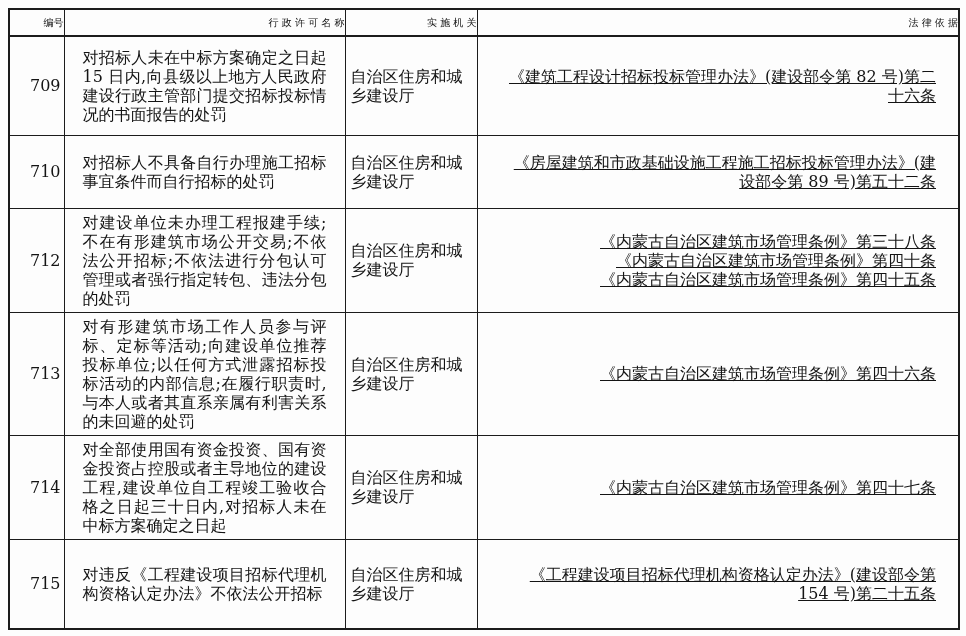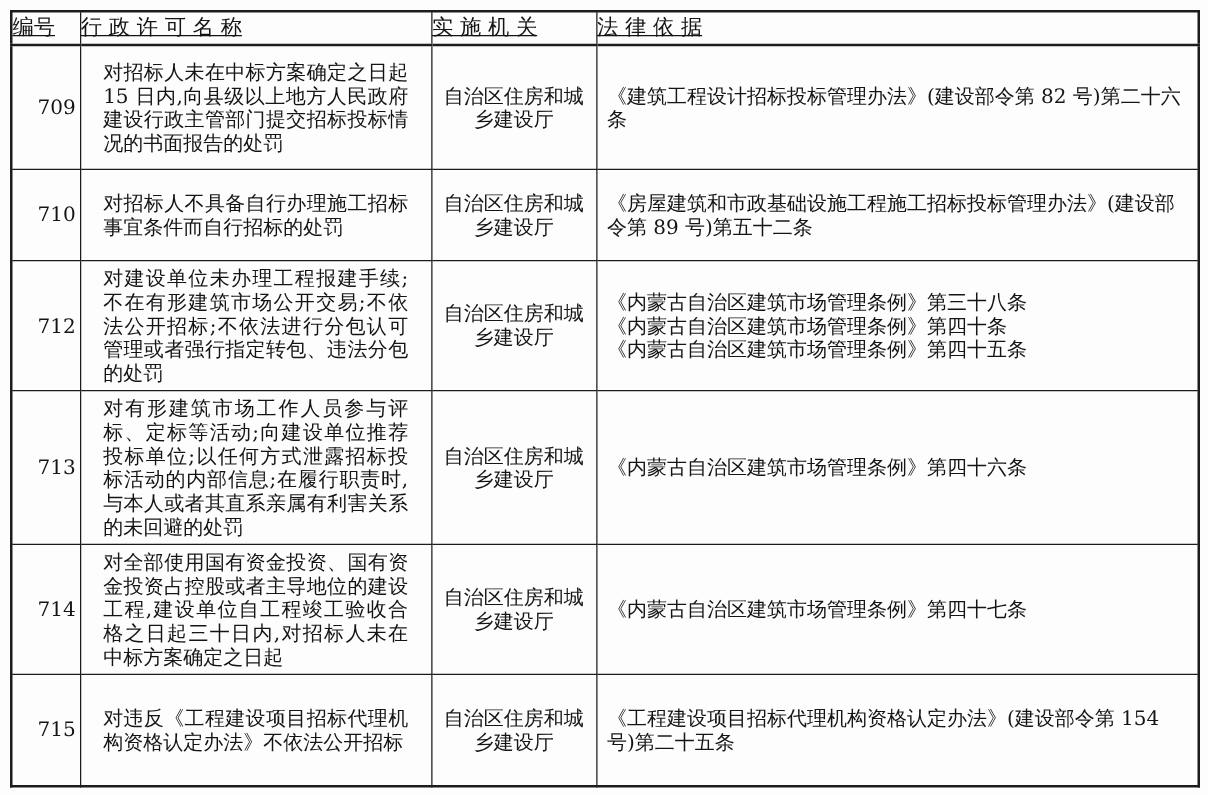--- a/index.html
+++ b/index.html
@@ -33,40 +33,40 @@
     border: 1px solid #1c1c1c;
     font-size: 16px;
     line-height: 19px;
     font-weight: normal;
     vertical-align: middle;
     padding: 2px 20px;
     box-sizing: border-box;
   }
   thead tr { height: 27px; }
   thead th {
-    text-align: left;
+    text-align: right;
     border-bottom: 2px solid #1c1c1c;
-    font-size: 17px;
+    font-size: 10px;
     padding: 2px 0;
-    text-decoration: underline;
   }
   td.c-id {
     text-align: center;
   }
   td.c-name {
     text-align: justify;
     padding: 4px 18px;
   }
   td.c-agency {
-    text-align: center;
+    text-align: left;
     padding: 4px 5px;
   }
   td.c-legal {
-    text-align: left;
-    padding: 4px 8px;
+    text-align: right;
+    padding: 4px 22px;
+    text-decoration: underline;
   }
   
   tbody tr:nth-child(1) { height: 99px; }
   tbody tr:nth-child(2) { height: 73px; margin-left: 26px; }
   tbody tr:nth-child(3) { height: 72px; }
   tbody tr:nth-child(4) { height: 93px; }
   tbody tr:nth-child(5) { height: 102px; }
   tbody tr:nth-child(6) { height: 90px; }
   tbody tr:nth-child(7) { height: 66px; }
 </style>

